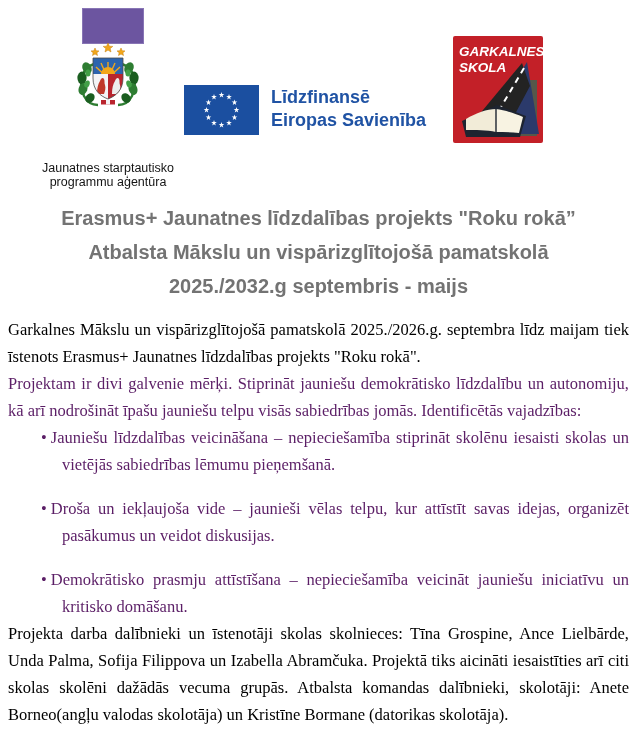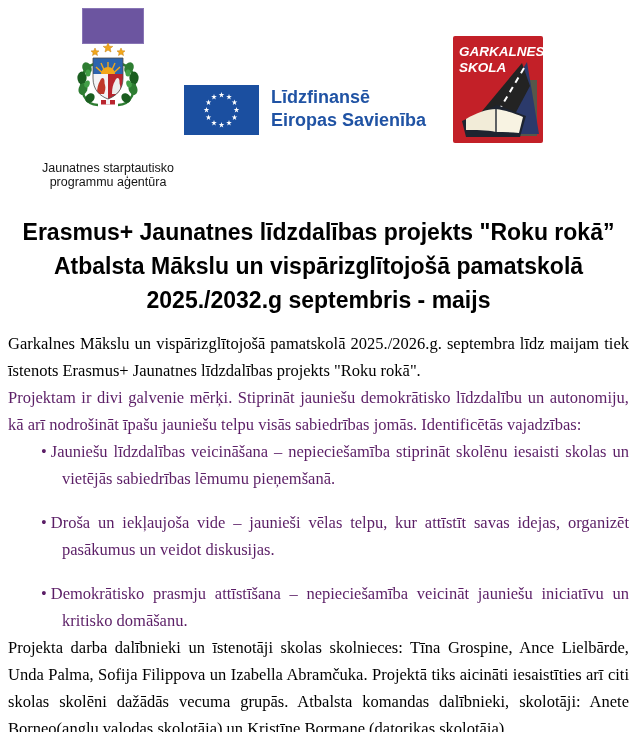--- a/index.html
+++ b/index.html
@@ -36,26 +36,26 @@
     position: absolute; left: 271px; top: 86px;
     font-family: "Liberation Sans", sans-serif;
     font-weight: bold; font-size: 18px; line-height: 23px;
     color: #2053A4;
   }
 
   .school-logo { position: absolute; left: 453px; top: 36px; }
 
   
   .doc-title {
-    margin: 20px 8px 0 8px;
+    margin: 6px 8px 0 8px;
     text-align: center;
     font-family: "Liberation Sans", sans-serif;
     font-weight: bold;
-    font-size: 23px; line-height: 34px;
-    color: #000000;
+    font-size: 20px; line-height: 34px;
+    color: #737373;
   }
 
   
   .doc-body {
     margin: 13px 8px 0 8px;
     font-size: 16.5px; line-height: 27px;
     color: #000000;
     text-align: justify;
   }
   .doc-body p { margin: 0; }

